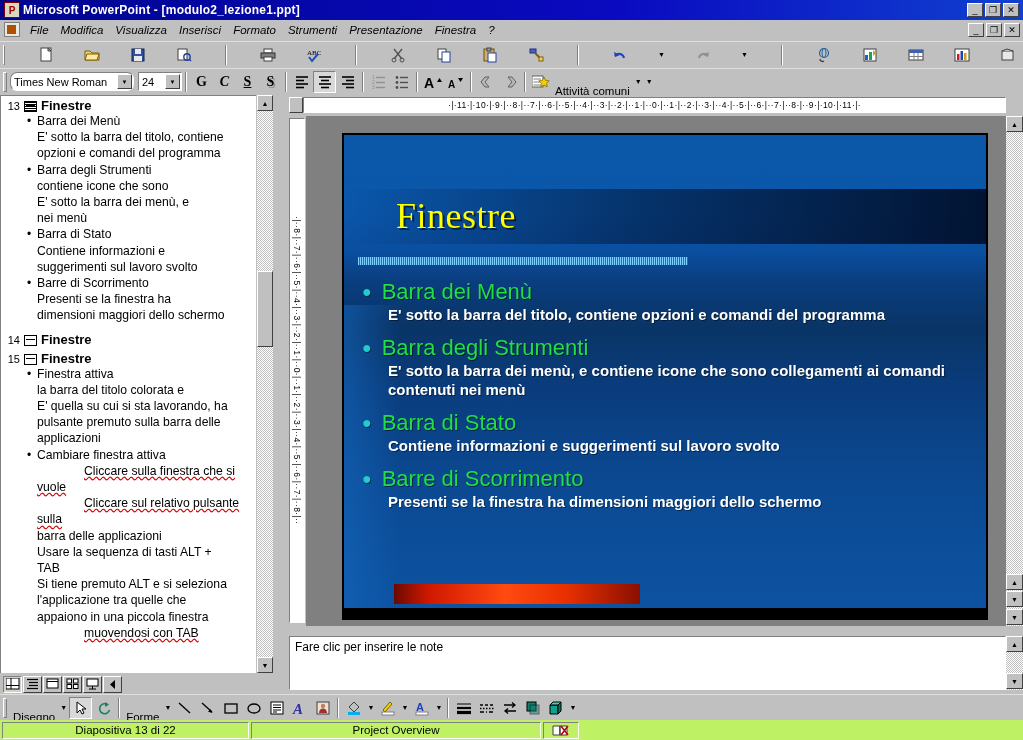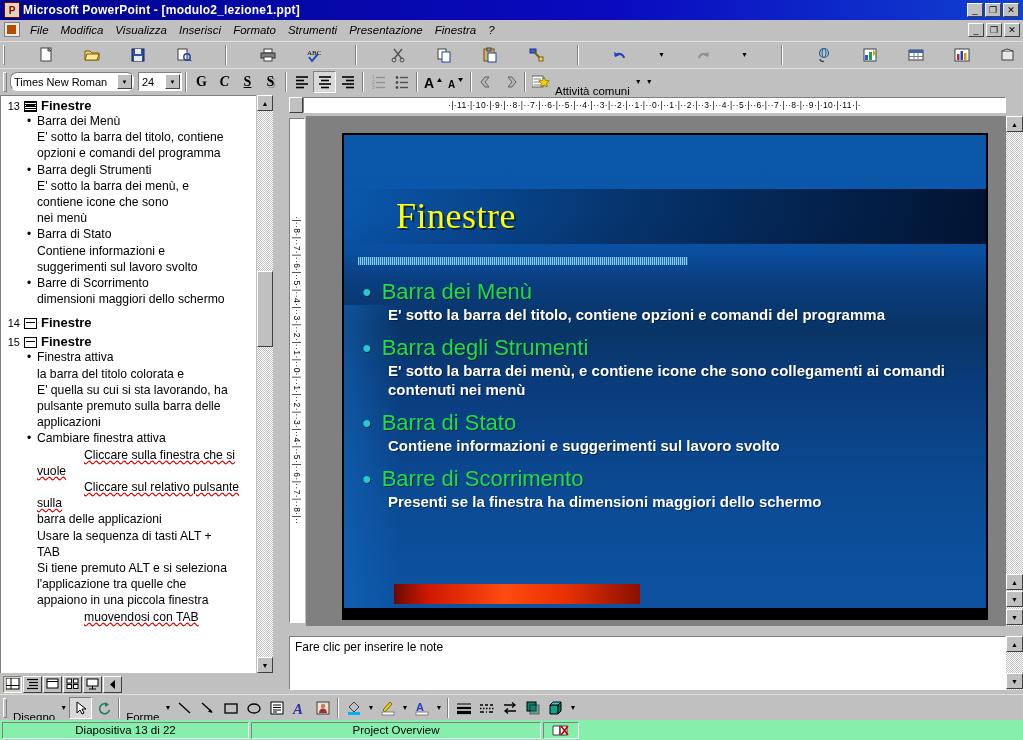--- a/index.html
+++ b/index.html
@@ -243,21 +243,21 @@
   .drawbar {
     position: absolute; left: 0; top: 694px; width: 1023px; height: 26px;
     background: #c0c0c0; display: flex; align-items: center;
     border-top: 1px solid #dfdfdf;
   }
   .dlabel { font-size: 11.5px; color: #000; padding: 0 3px; margin-top: 19px; }
 
   
   .statusbar {
     position: absolute; left: 0; top: 720px; width: 1023px; height: 20px;
-    background: #86efac; display: flex; align-items: center; gap: 2px; padding: 0 2px;
+    background: #bef264; display: flex; align-items: center; gap: 2px; padding: 0 2px;
   }
   .sb-cell {
     height: 17px; border: 1px solid; border-color: #808080 #fff #fff #808080;
     display: flex; align-items: center; justify-content: center;
     font-size: 11.5px; color: #000;
   }
   #status-slide { width: 247px; }
   #status-design { width: 290px; }
   #status-spell { width: 36px; justify-content:center; }
   #status-fill { flex: 1; border: none; }
@@ -635,29 +635,30 @@
         <span class="ol-num">13</span>
         <span class="ol-icon filled"></span>
         <span class="ol-title">Finestre</span>
       </div>
       <ul class="ol-bullets">
         <li><span class="bul">•</span><span>Barra dei Menù</span>
           <div class="ol-sub">E' sotto la barra del titolo, contiene</div>
           <div class="ol-sub">opzioni e comandi del programma</div>
         </li>
         <li><span class="bul">•</span><span>Barra degli Strumenti</span>
+          <div class="ol-sub">contiene icone che sono</div>
           <div class="ol-sub">E' sotto la barra dei menù, e</div>
-          <div class="ol-sub">contiene icone che sono</div>
           <div class="ol-sub">nei menù</div>
         </li>
         <li><span class="bul">•</span><span>Barra di Stato</span>
           <div class="ol-sub">Contiene informazioni e</div>
           <div class="ol-sub">suggerimenti sul lavoro svolto</div>
         </li>
         <li><span class="bul">•</span><span>Barre di Scorrimento</span>
+          <div class="ol-sub">Presenti se la finestra ha</div>
           <div class="ol-sub">dimensioni maggiori dello schermo</div>
         </li>
       </ul>
     </div>
 
     <div class="ol-slide" style="margin-top:6px">
       <div class="ol-title-row">
         <span class="ol-num">14</span>
         <span class="ol-icon"></span>
         <span class="ol-title">Finestre</span>

